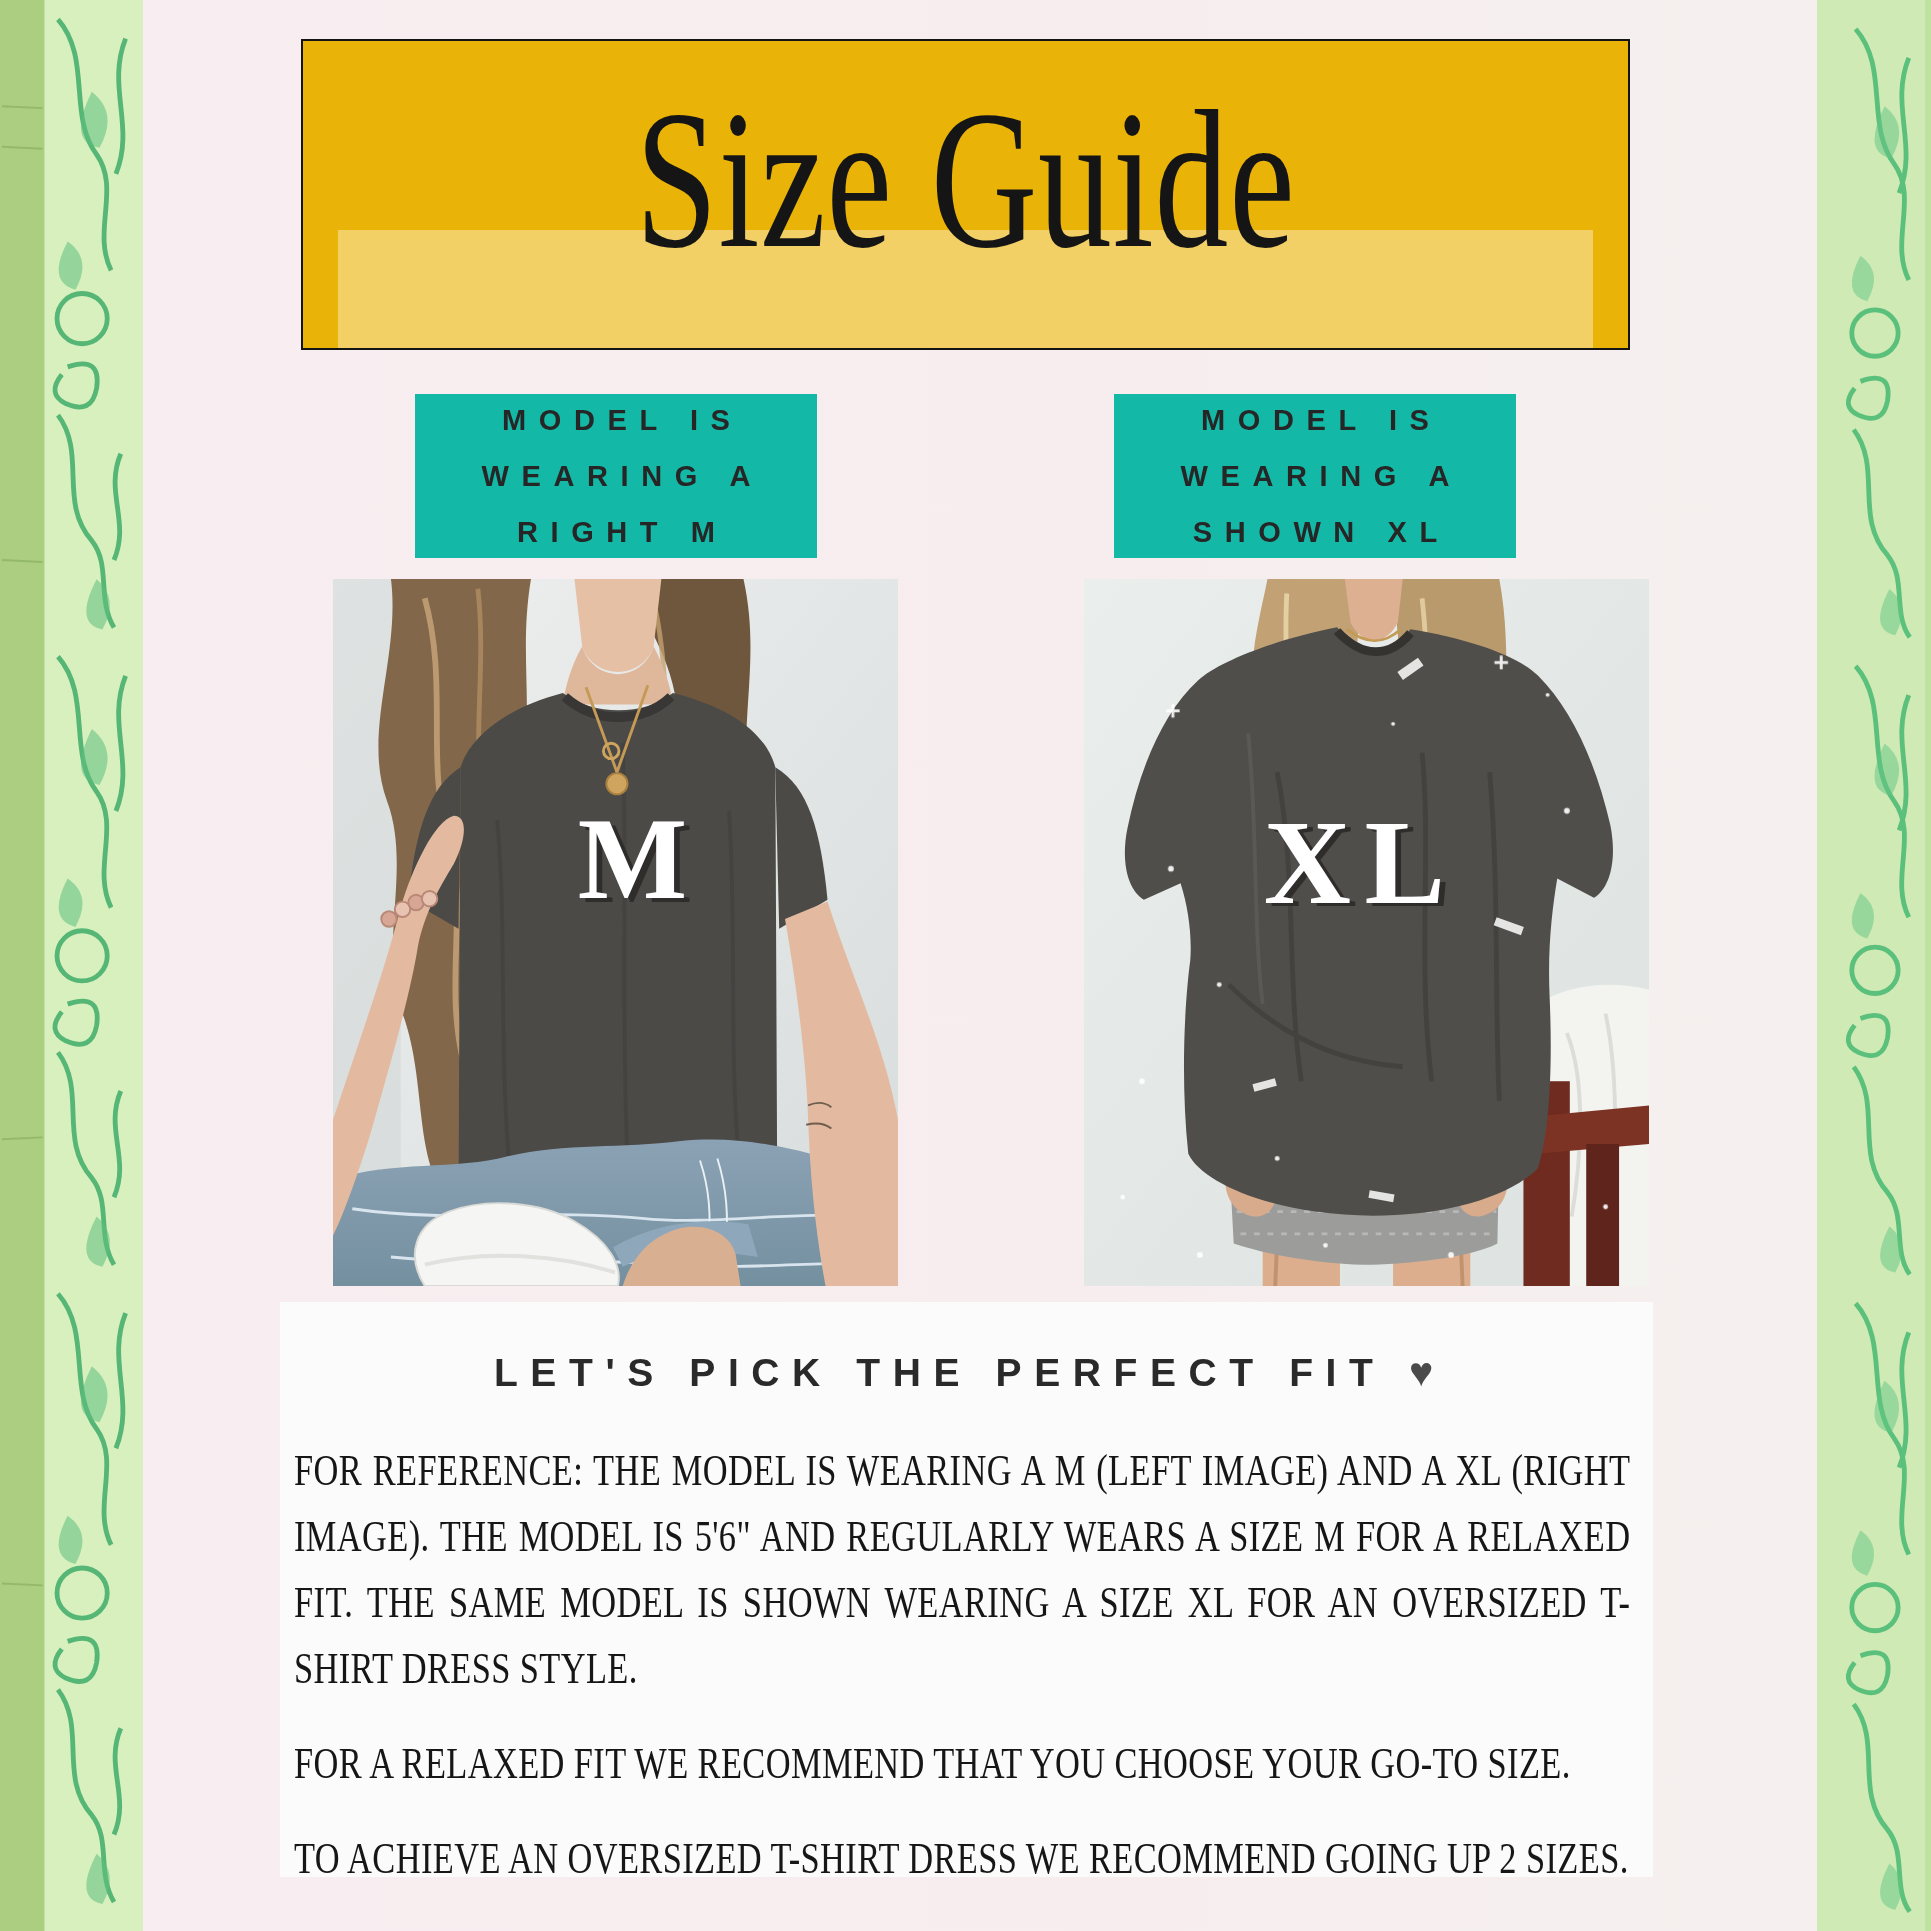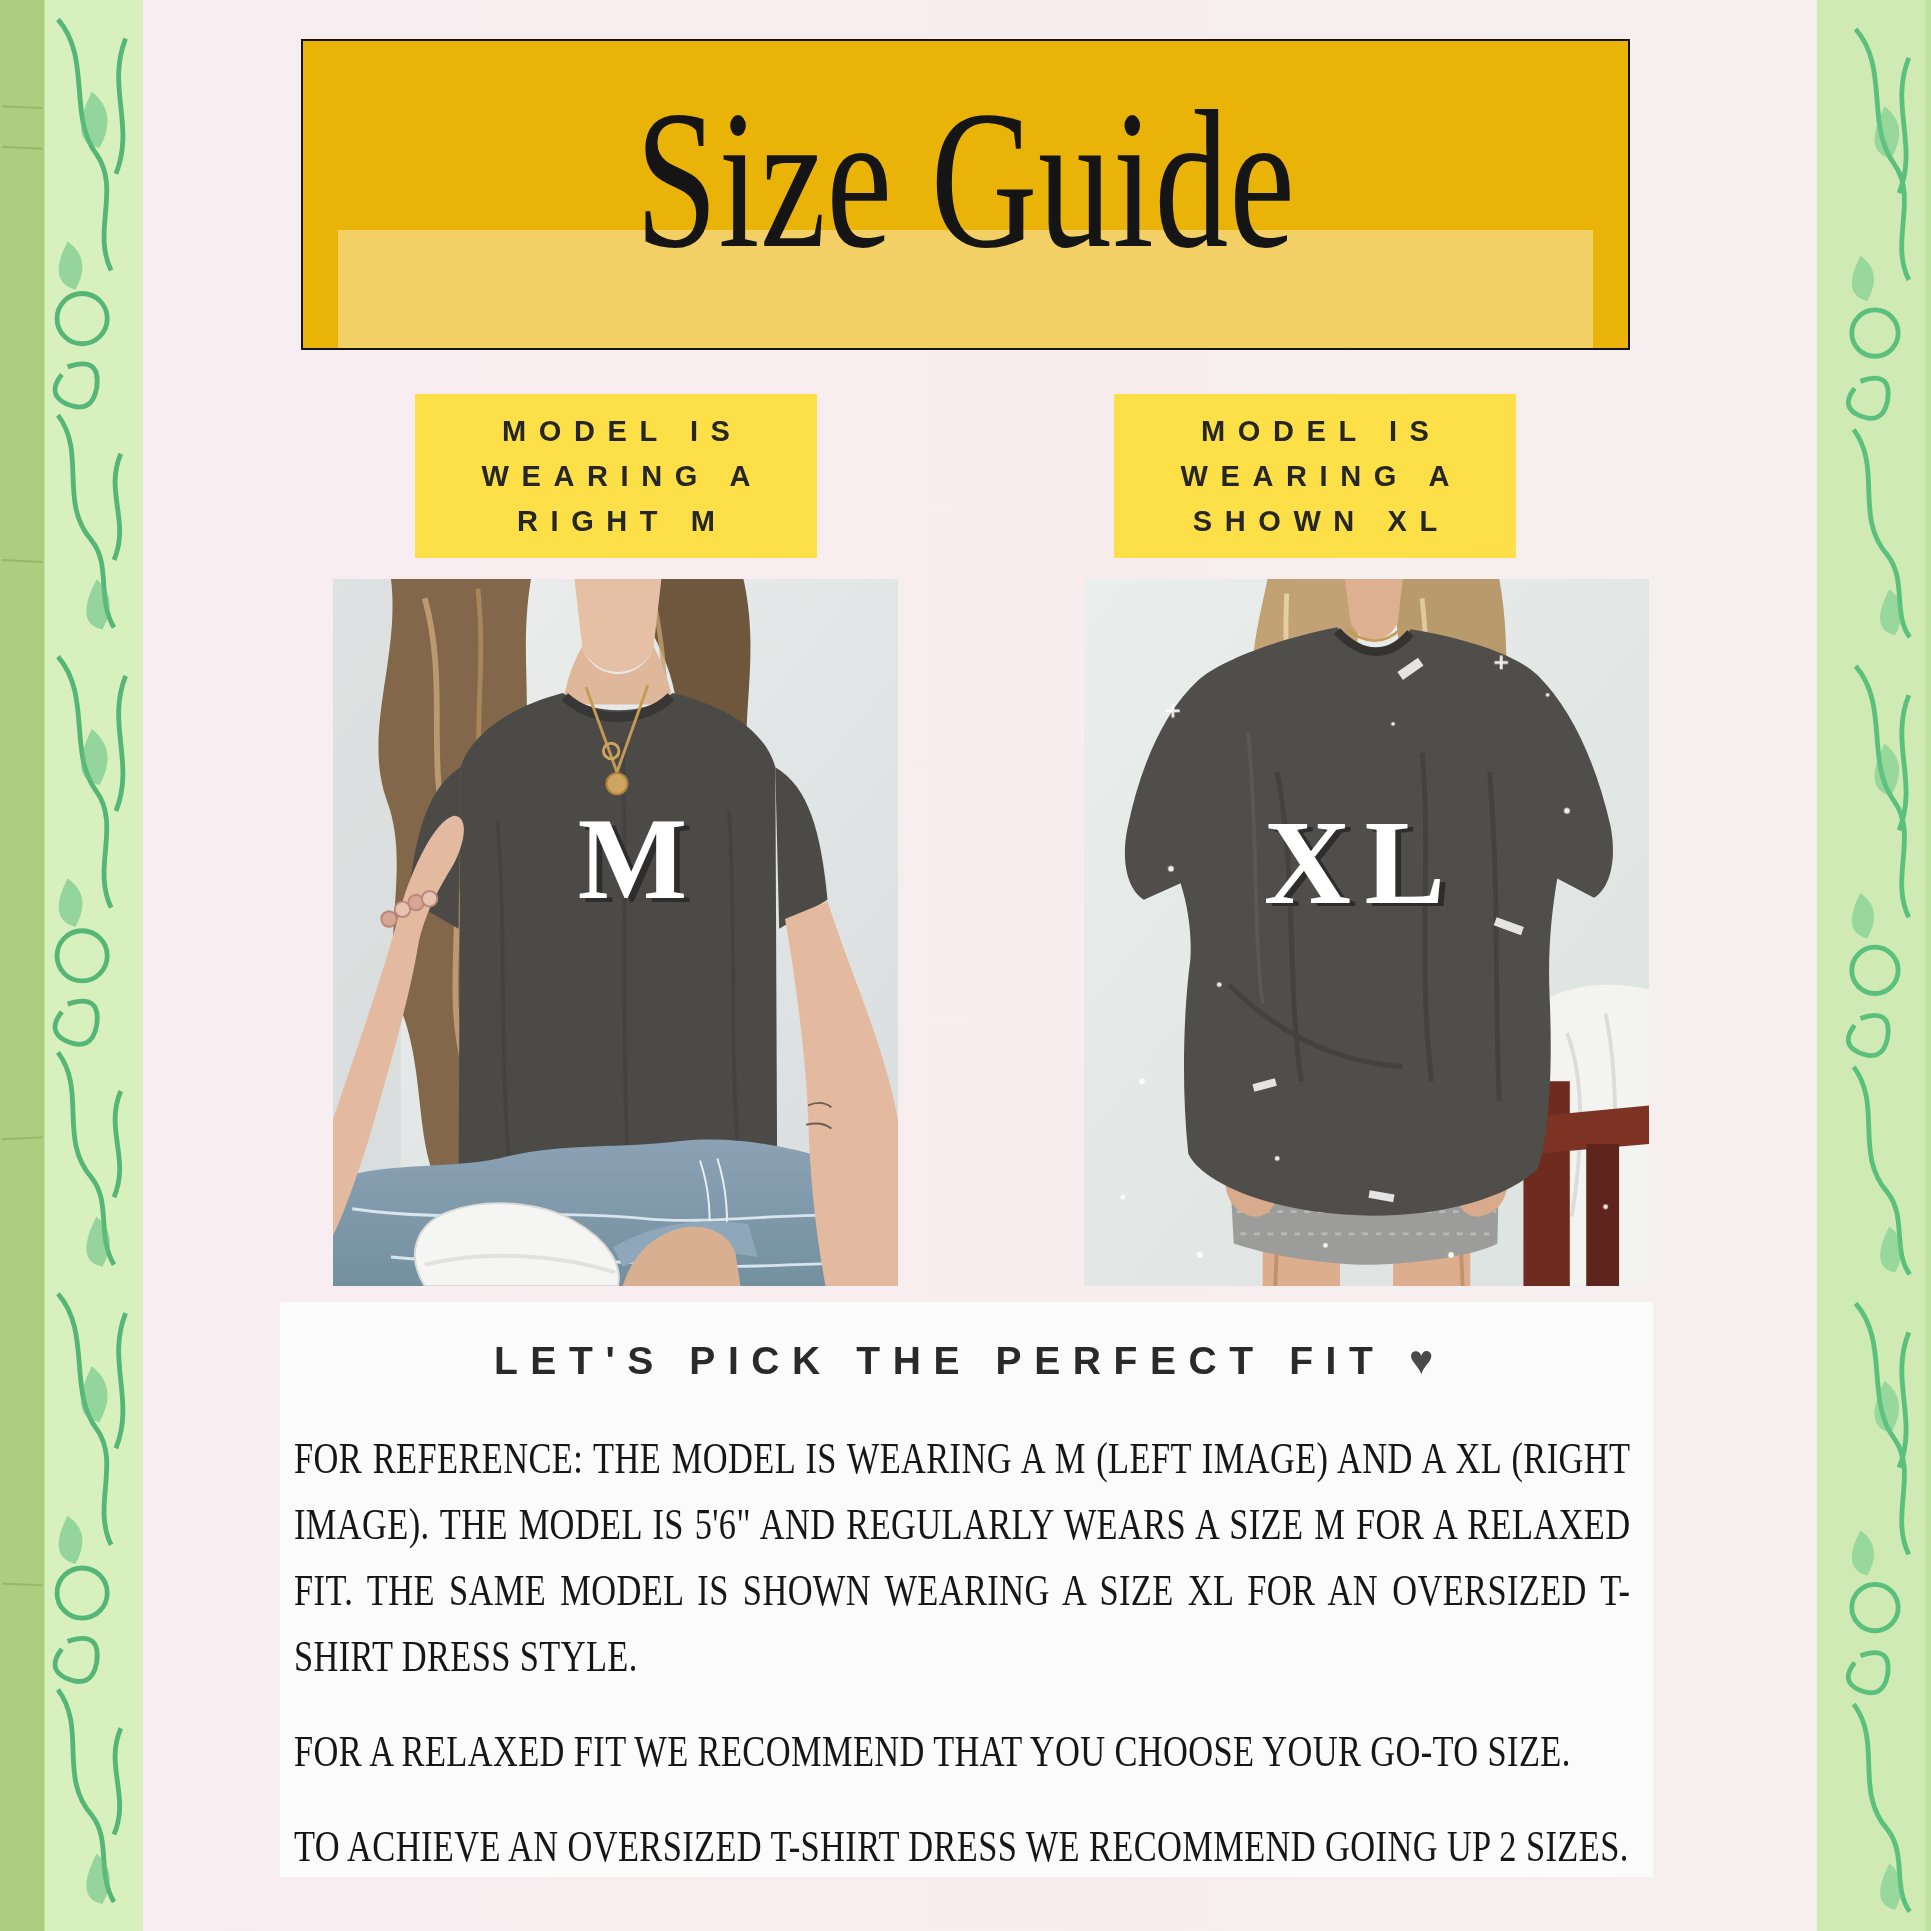--- a/index.html
+++ b/index.html
@@ -25,22 +25,22 @@
   }
   .page-title{
     position:absolute;left:0;right:0;top:25px;margin:0;text-align:center;
     font-family:"Liberation Serif",serif;font-weight:500;color:#151515;
     font-size:180px;letter-spacing:1px;
     transform:scale(0.82,1.1);transform-origin:50% 0;
   }
 
   
   .label-card{
-    position:absolute;top:394px;width:402px;height:164px;background:#fde047;
-    display:flex;flex-direction:column;justify-content:center;align-items:center;gap:12px;
+    position:absolute;top:394px;width:402px;height:164px;background:#14b8a6;
+    display:flex;flex-direction:column;justify-content:center;align-items:center;gap:23px;
   }
   .label-card.left{left:415px;}
   .label-card.right{left:1114px;}
   .label-line{
     font-size:29px;font-weight:700;letter-spacing:12.6px;color:#262626;
     text-indent:12.6px;white-space:nowrap;
   }
 
   
   .photo{position:absolute;top:579px;width:565px;height:707px;overflow:hidden;}
@@ -52,21 +52,21 @@
   }
   .shirt-letter.shadow{fill:#2e2d2b;}
 
   
   .fit-card{
     position:absolute;left:280px;top:1302px;width:1373px;height:575px;
     background:#fcfbfb;box-sizing:border-box;padding:35px 19.3px 0 13.5px;
   }
   .fit-heading{
     text-align:center;font-size:39px;font-weight:700;letter-spacing:12.6px;
-    color:#2a2a2a;margin:0 0 42px 0;white-space:nowrap;
+    color:#2a2a2a;margin:12px 0 42px 0;white-space:nowrap;
   }
   .fit-heading .heart{letter-spacing:0;color:#4a4a4a;font-size:41px;}
   .fit-paragraphs{
     width:1709px;transform:scaleX(0.782);transform-origin:0 0;
   }
   .fit-paragraphs p{
     font-family:"Liberation Serif",serif;font-size:44px;line-height:66px;
     color:#161616;margin:0 0 29px 0;text-align:justify;letter-spacing:0.5px;
   }
 </style>

